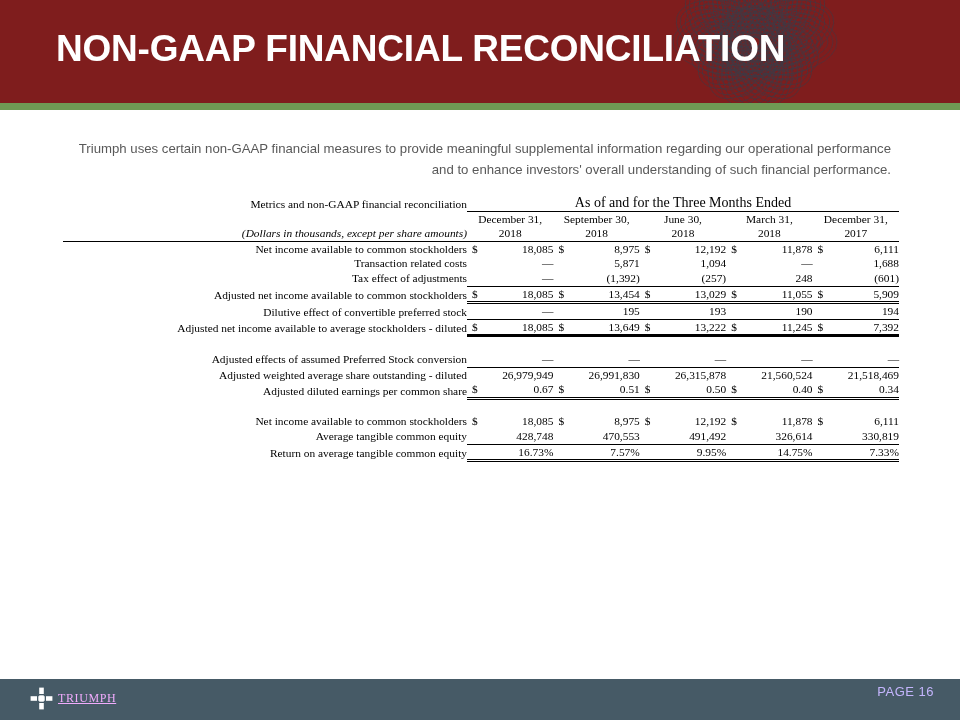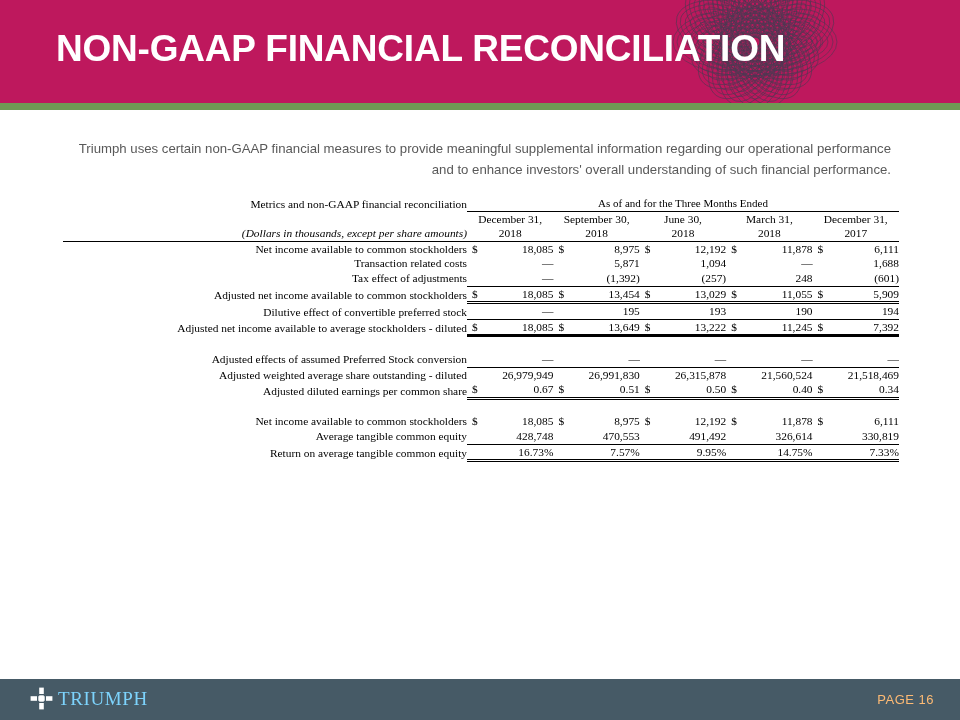--- a/index.html
+++ b/index.html
@@ -14,21 +14,21 @@
     overflow: hidden;
     position: relative;
   }
 
   
   .header {
     position: absolute;
     left: 0; top: 0;
     width: 960px;
     height: 103px;
-    background: #be185d;
+    background: #7f1d1d;
     overflow: hidden;
   }
   .header-pattern {
     position: absolute;
     right: 55px;
     top: -44px;
     width: 300px;
     height: 160px;
     opacity: 0.85;
     pointer-events: none;
@@ -107,21 +107,21 @@
     left: 5px;
   }
   .rule-bot      { border-bottom: 1px solid #000; }
   .rule-dbl      { border-bottom: 3px double #000; }
   .rule-thick    { border-bottom: 3px solid #000; }
 
   .spacer td { height: 13px; }
 
   .hdr-span {
     text-align: center;
-    font-size: 11px;
+    font-size: 14px;
   }
   .hdr-date {
     text-align: center;
     font-size: 11.4px;
   }
 
   
   .footer {
     position: absolute;
     left: 0; top: 679px;
@@ -133,32 +133,33 @@
     position: absolute;
     left: 30px;
     top: 8px;
     display: flex;
     align-items: center;
     gap: 5px;
   }
   .logo-mark { display: block; }
   .logo-text {
     font-family: "Liberation Serif", serif;
-    font-size: 19px;
+    font-size: 12px;
     letter-spacing: 0.6px;
-    color: #7dd3fc;
+    color: #f0abfc;
+    text-decoration: underline;
   }
   .page-num {
     position: absolute;
     right: 26px;
-    top: 13px;
+    top: 5px;
     font-family: "Liberation Sans", sans-serif;
     font-size: 13px;
     letter-spacing: 0.5px;
-    color: #fdba74;
+    color: #c4b5fd;
   }
 </style>
 </head>
 <body>
 
 <div class="header">
   <svg class="header-pattern" viewBox="0 0 300 160" xmlns="http://www.w3.org/2000/svg">
     <g fill="none" stroke="#2f4250" stroke-width="0.55" opacity="0.95">
       <g id="petal-grp">
         <ellipse cx="150" cy="78" rx="34" ry="74"></ellipse>

